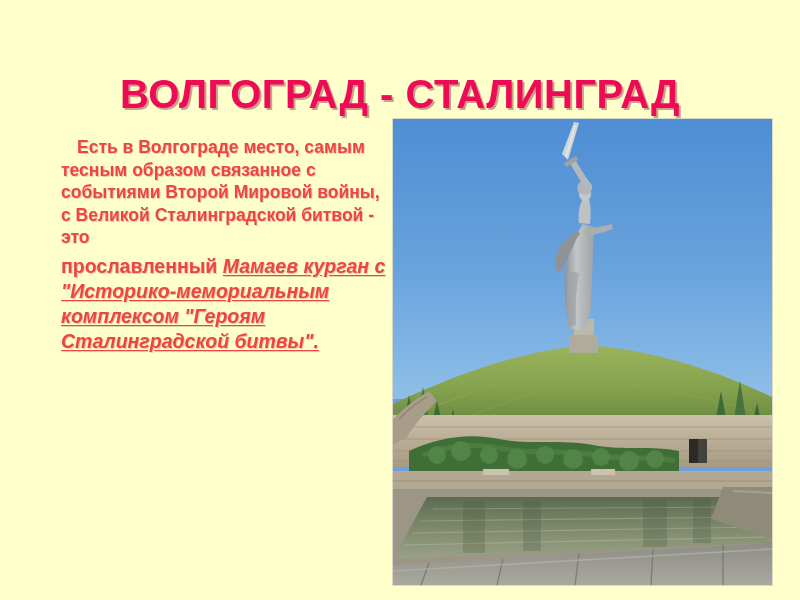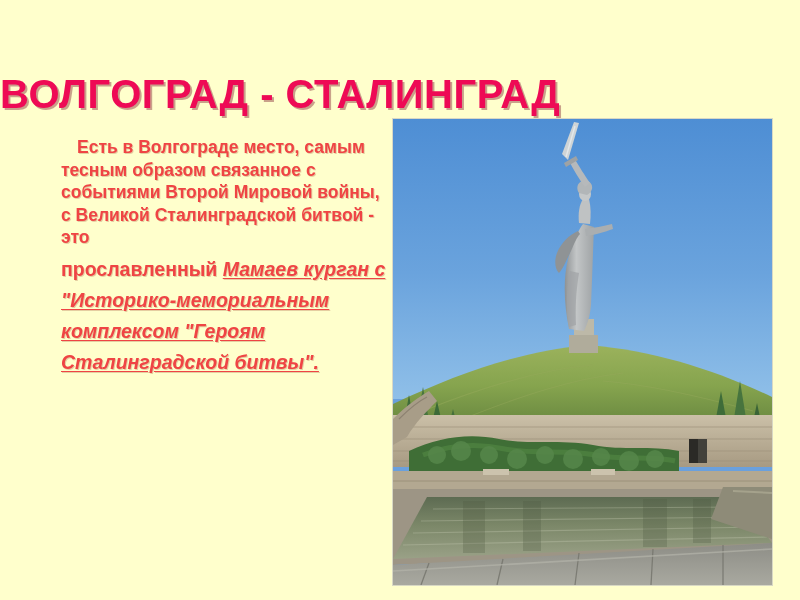--- a/index.html
+++ b/index.html
@@ -20,20 +20,21 @@
     background: #FFFFCC;
     box-sizing: border-box;
   }
 
   
   #slide-title {
     position: absolute;
     left: 0;
     top: 44px;
     width: 800px;
+    text-align: center;
     font-family: "Liberation Sans", sans-serif;
     font-weight: bold;
     font-size: 40px;
     line-height: 46px;
     letter-spacing: 0.5px;
     color: #EE0A55;
     text-shadow: 2px 2px 0 rgba(120, 20, 40, 0.40);
     white-space: nowrap;
   }
 
@@ -51,21 +52,21 @@
     color: #ef4444;
     text-shadow: 1px 1px 0 rgba(150, 60, 30, 0.25);
   }
   #para-intro {
     font-size: 17.5px;
     line-height: 22.5px;
     text-indent: 16px;
   }
   #para-monument {
     font-size: 19.5px;
-    line-height: 31px;
+    line-height: 25px;
     margin-top: 5px;
   }
   #para-monument .lead {
     font-style: normal;
     text-decoration: none;
   }
   #para-monument .emph {
     font-style: italic;
     text-decoration: underline;
     text-underline-offset: 2px;

